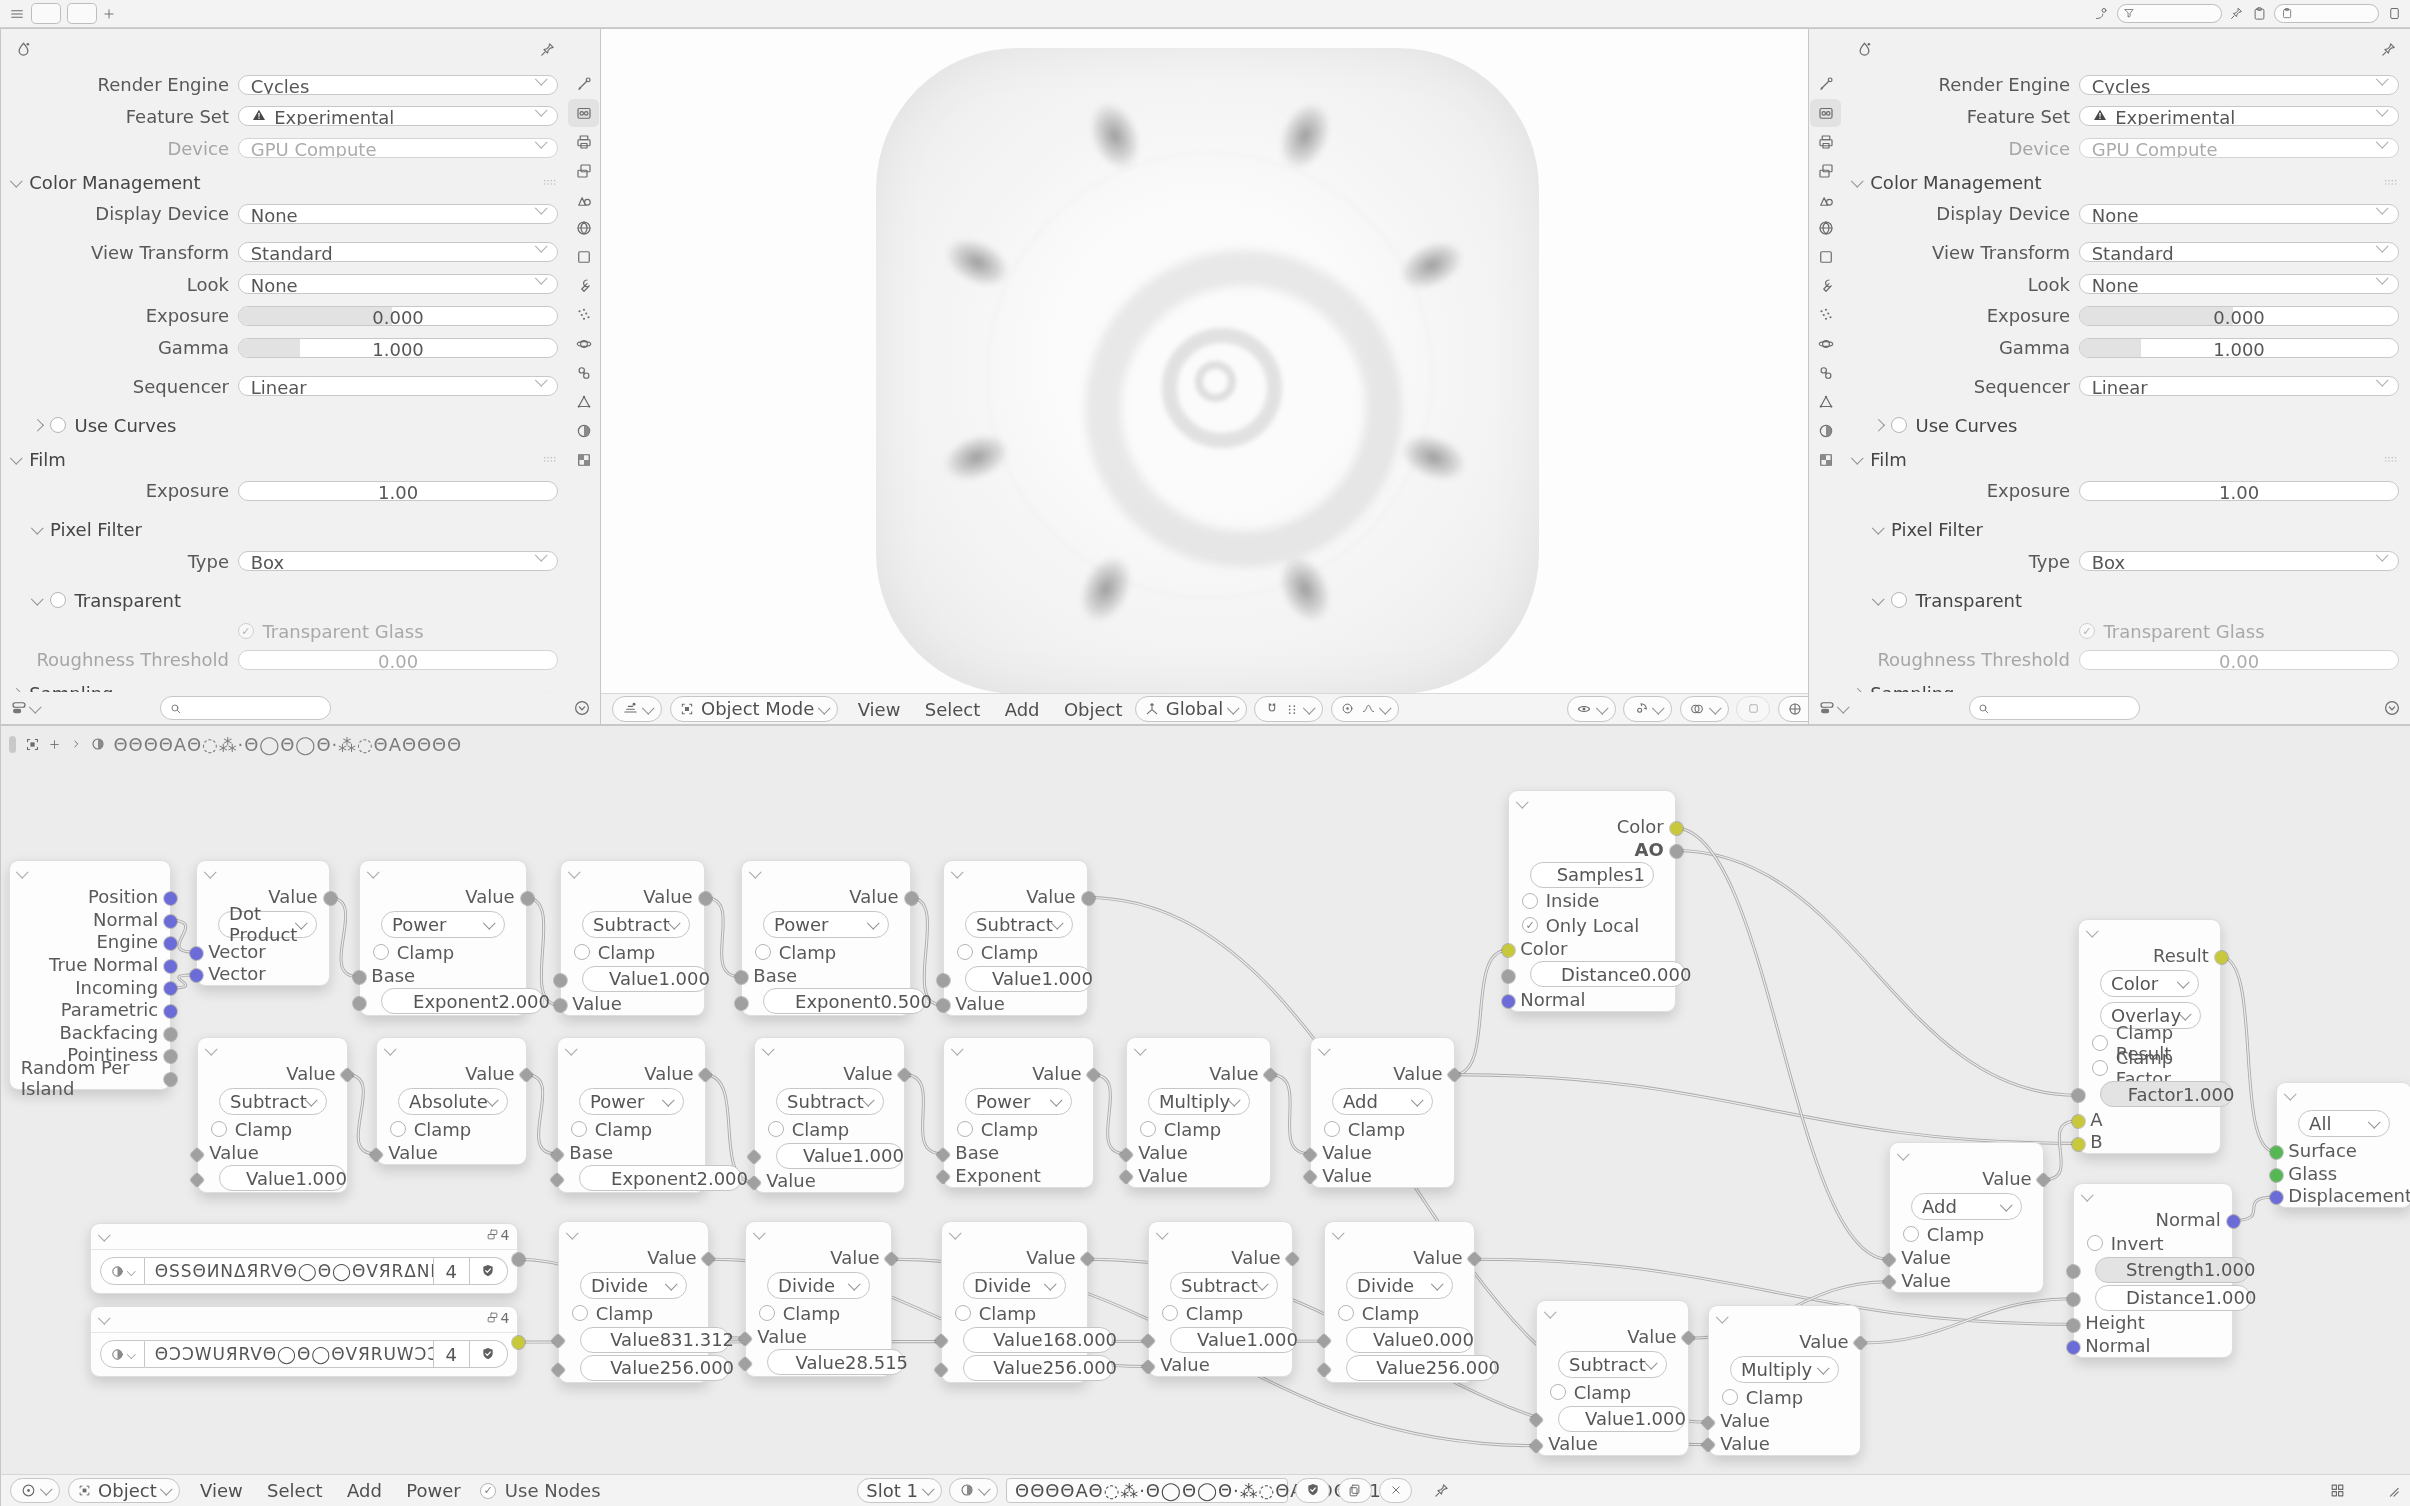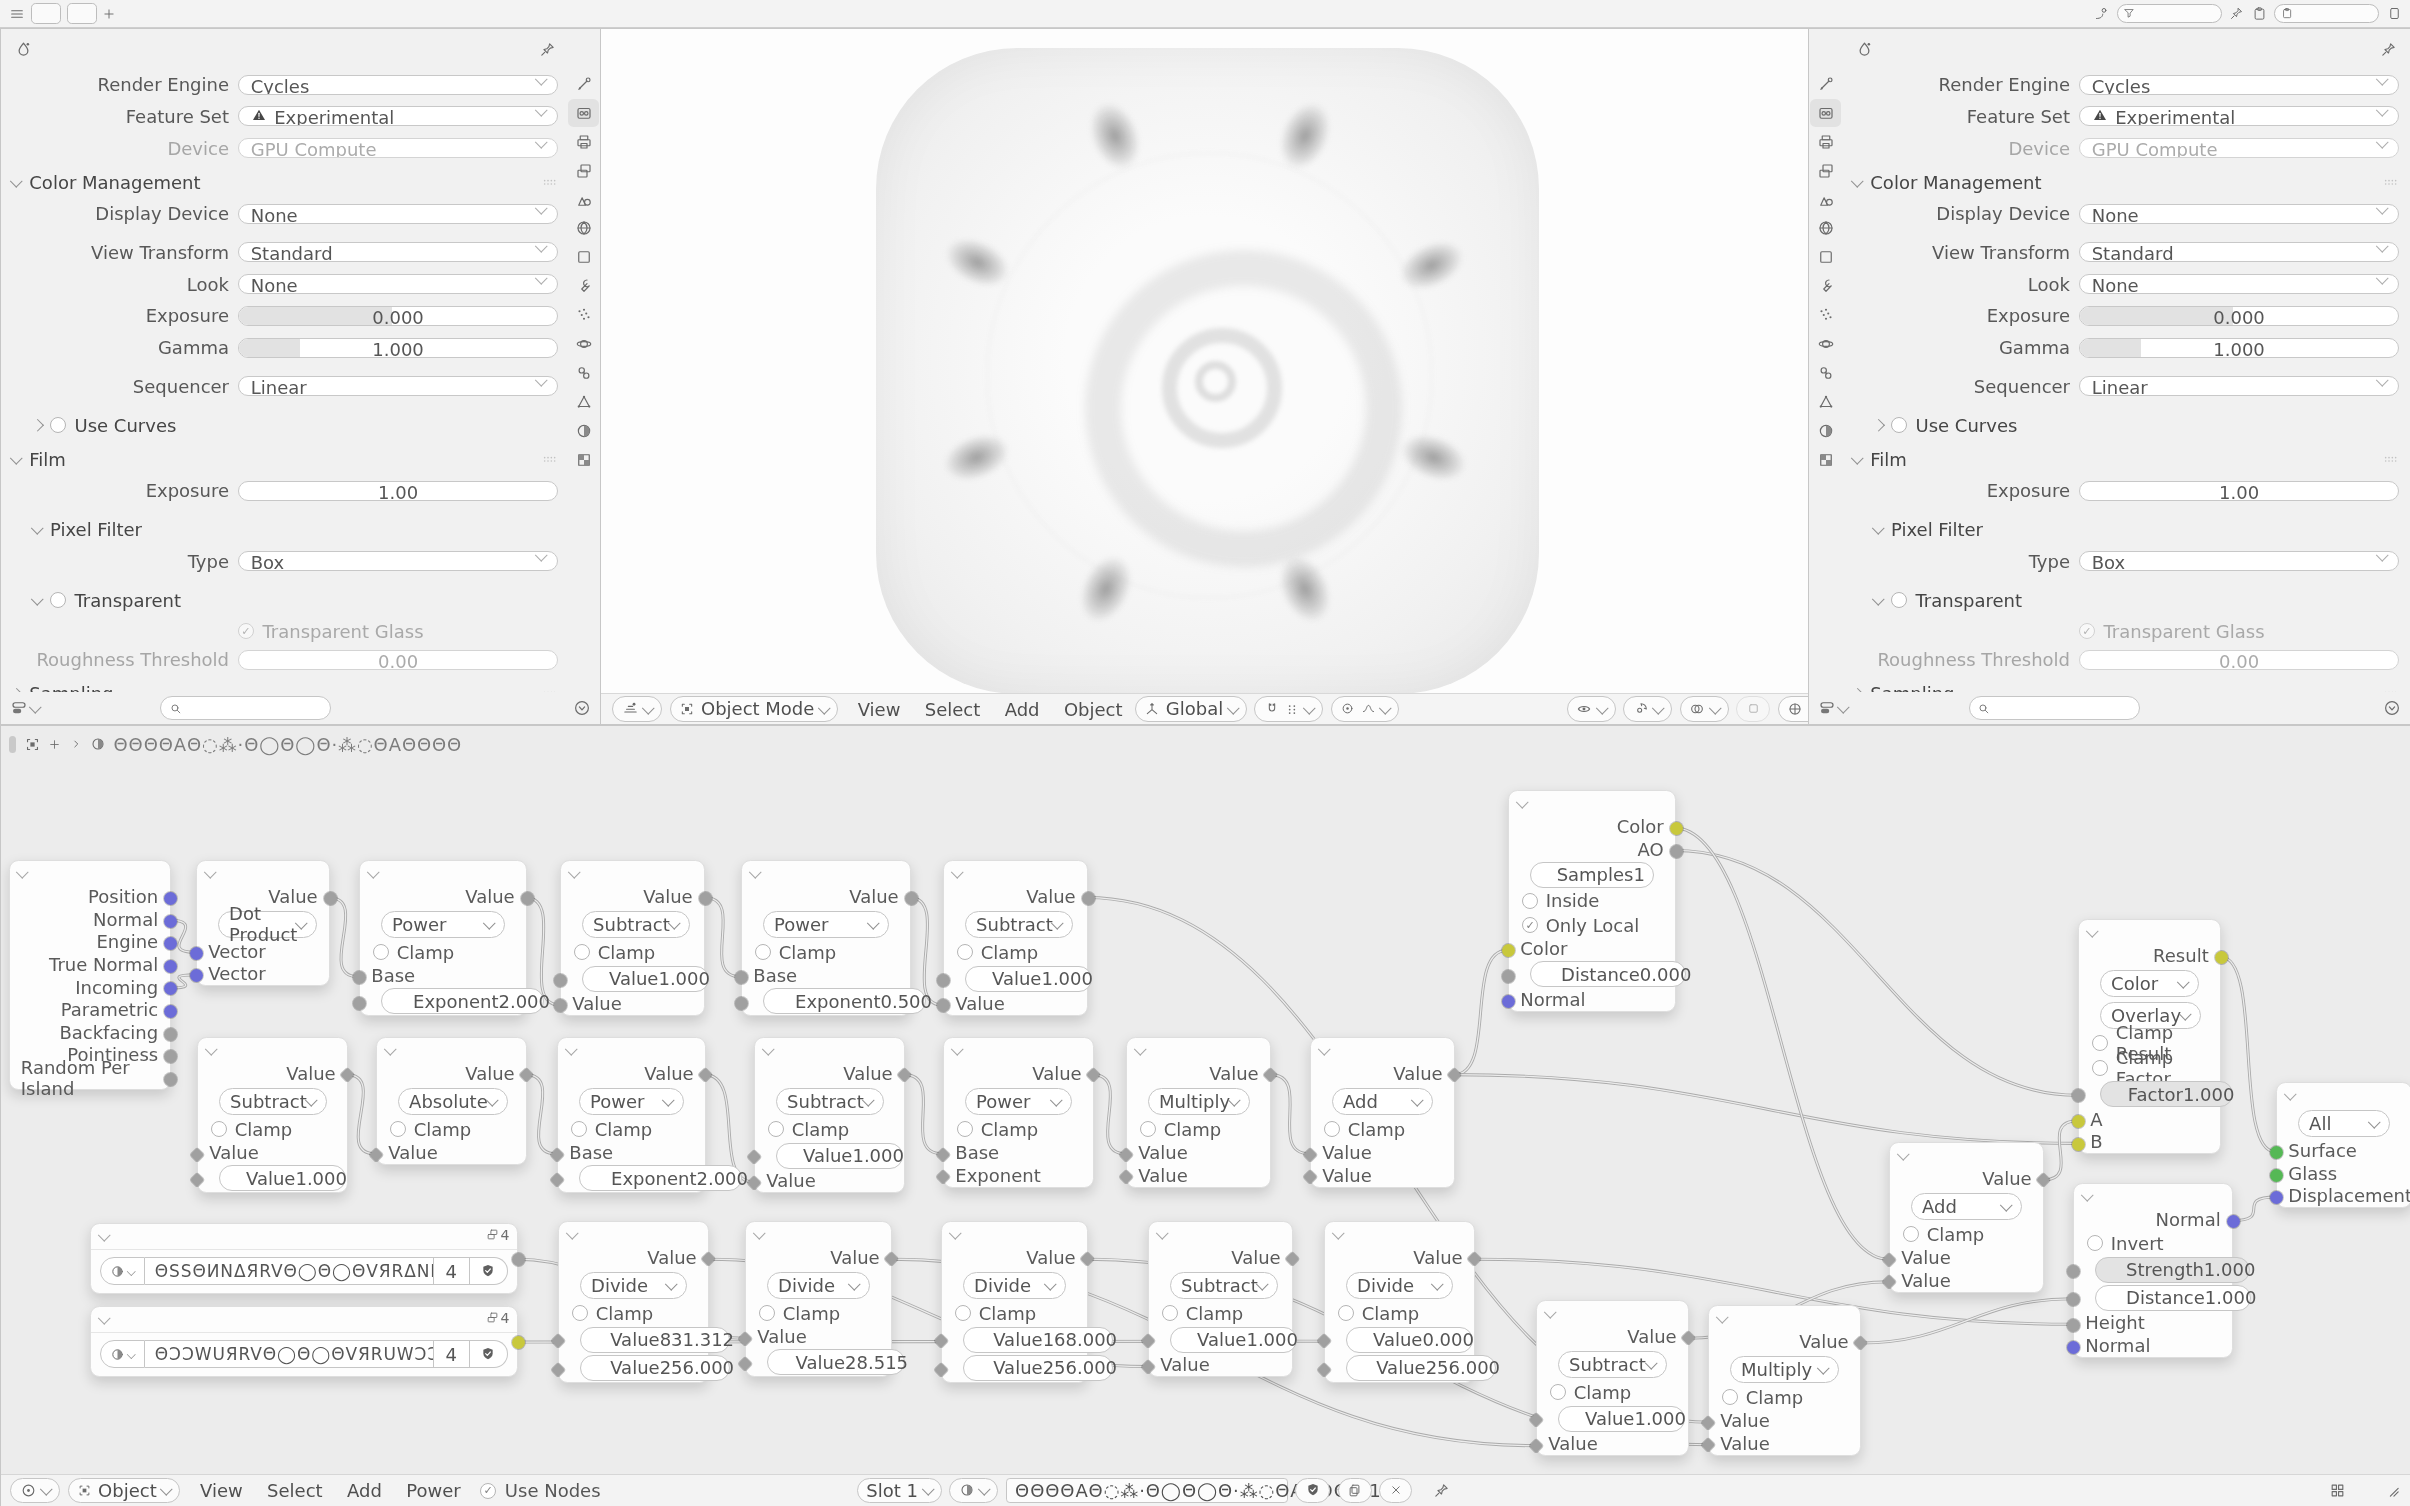--- a/index.html
+++ b/index.html
@@ -1229,21 +1229,21 @@
         <div class="sock" style="background: rgb(160, 160, 160); left: -7.5px; top: 138px;"></div>
       </div>
       <div class="node" style="left: 1507px; top: 64px; width: 166px;">
         <div class="n-head">
           <span class="chev"></span>
         </div>
         <div class="n-row out" style="height: 22.6px;">
           <span>Color</span>
         </div>
         <div class="sock" style="background: rgb(200, 200, 60); right: -7.5px; top: 31px;"></div>
-        <div class="n-row out" style="height: 22.6px;">
+        <div class="n-row out" style="height: 22.6px; font-weight: bold;">
           <span>AO</span>
         </div>
         <div class="sock" style="background: rgb(160, 160, 160); right: -7.5px; top: 54px;"></div>
         <div class="n-row" style="height: 28px;">
           <div class="n-f">
             <span class="fl">Samples</span>
             <span class="fv">1</span>
           </div>
         </div>
         <div class="n-row" style="height: 24.5px;">

